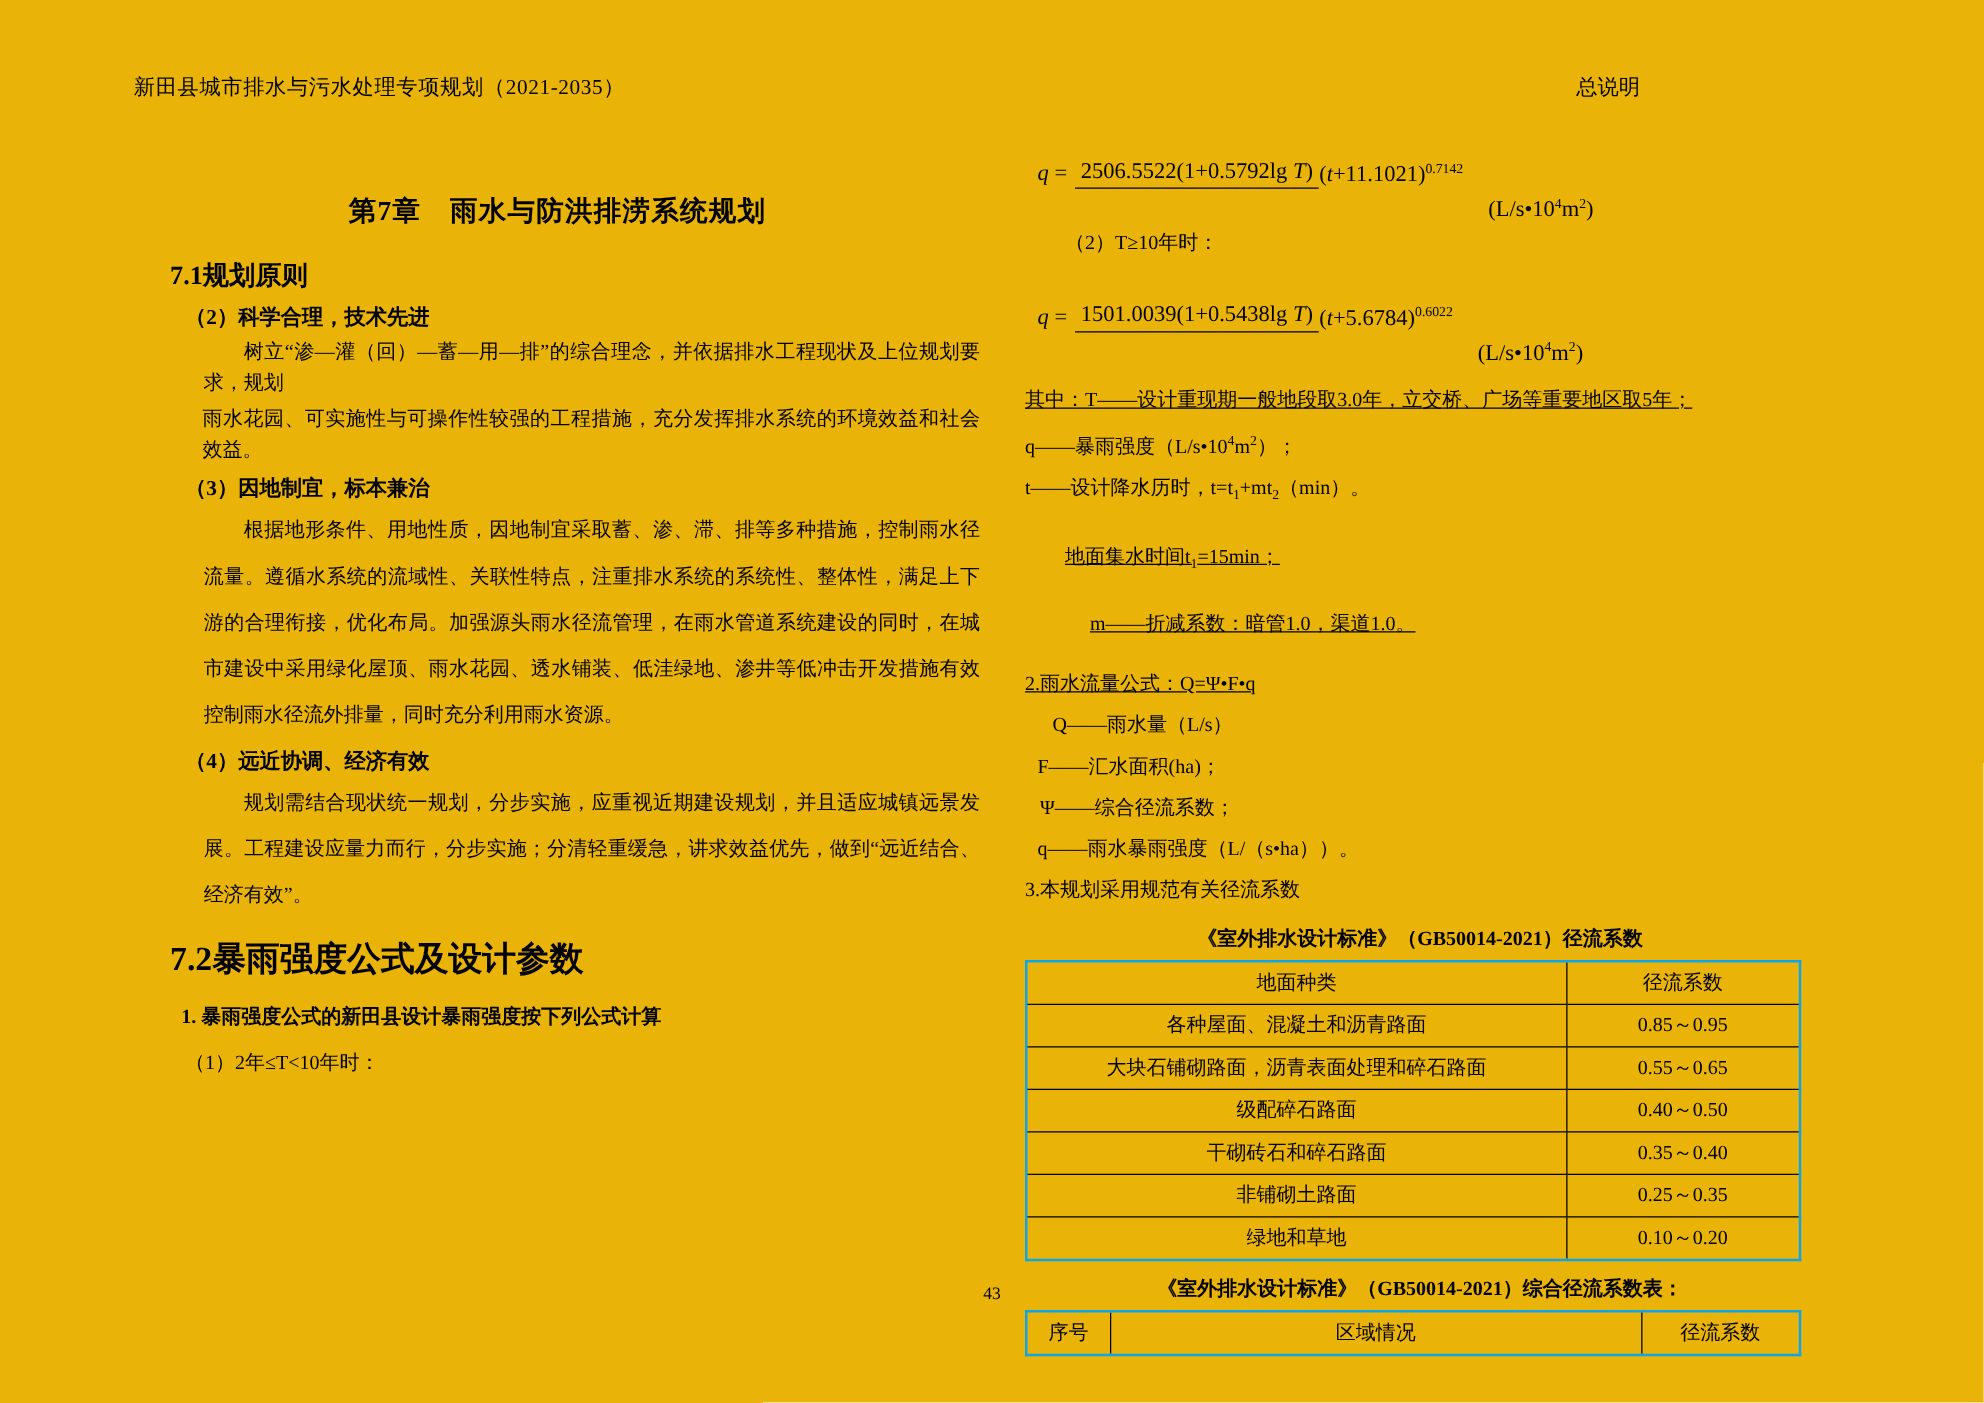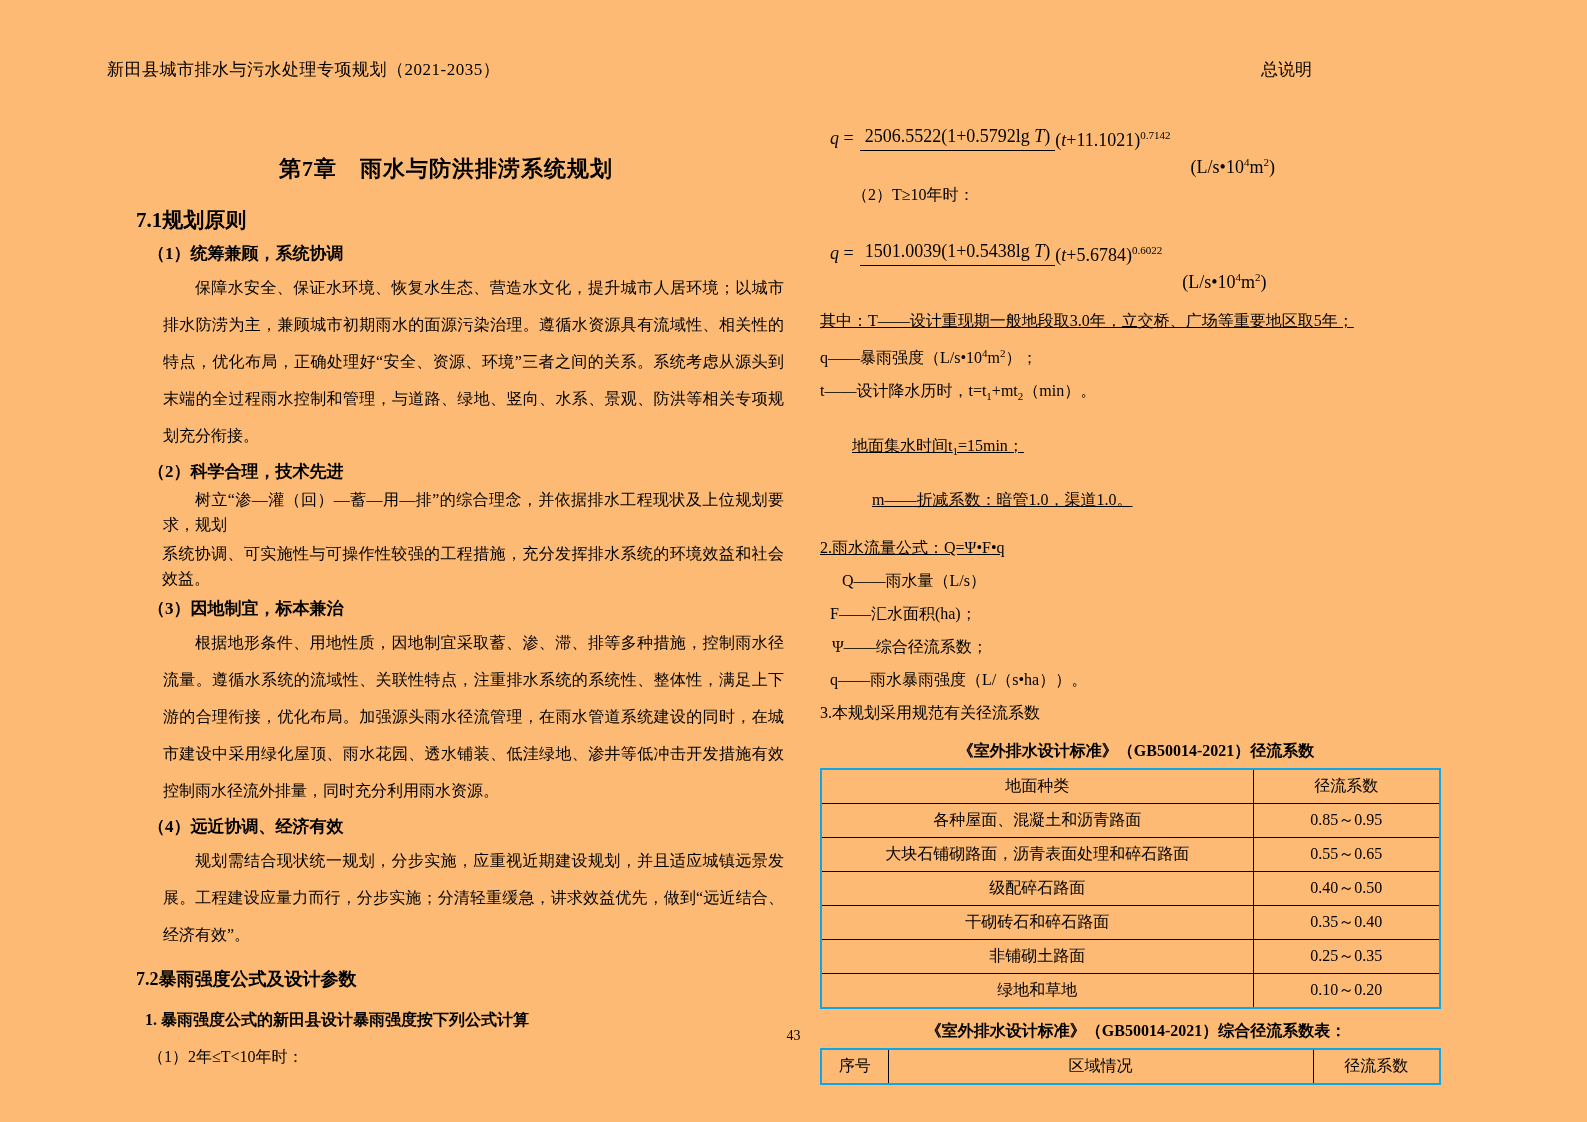--- a/index.html
+++ b/index.html
@@ -1,33 +1,33 @@
 <!DOCTYPE html>
 <html><head>
 <meta charset="utf-8">
 <style>
   html,body{margin:0;padding:0;background:#ffffff;}
   .page{
     position:relative;
     width:1587px;height:1122px;
-    background:#fdba74;
+    background:#eab308;
     color:#000;
     font-family:"Liberation Serif","DejaVu Serif",serif;
     overflow:hidden;
   }
   
   .hdr-left{position:absolute;left:107px;top:58px;font-size:17px;letter-spacing:.5px;}
   .hdr-right{position:absolute;right:275px;top:58px;font-size:17px;}
   
   .col-left{position:absolute;left:100px;top:140px;width:692px;}
   .col-right{position:absolute;left:820px;top:96px;width:632px;}
   
   .chapter-title{font-size:22px;font-weight:bold;text-align:center;margin:14px 0 22px 0;letter-spacing:1px;}
   .h71{font-size:21px;font-weight:bold;margin:0 0 8px 36px;}
-  .h72{font-size:18px;font-weight:bold;margin:14px 0 12px 36px;}
+  .h72{font-size:27px;font-weight:bold;margin:14px 0 12px 36px;}
   .item-label{font-size:17px;font-weight:bold;margin:6px 0 4px 48px;}
   .para{font-size:16px;line-height:37px;text-align:justify;margin:0 8px 0 63px;text-indent:2em;}
   .para.tight{line-height:25px;margin-top:4px;margin-bottom:4px;}
   .para.no-indent{text-indent:0;margin-left:62px;}
   .intro-line{font-size:16px;margin:10px 0 0 45px;line-height:33px;font-weight:bold;}
   .case-line{font-size:16px;margin:4px 0 0 48px;line-height:33px;}
   
   .formula{display:flex;align-items:center;font-size:18px;margin:6px 0 4px 10px;height:72px;}
   .formula i{font-family:"Liberation Serif",serif;}
   .frac{display:inline-flex;flex-direction:row;text-align:center;margin:0 6px;}
@@ -53,29 +53,25 @@
 
 <div class="page">
 
   <div class="hdr-left">新田县城市排水与污水处理专项规划（2021-2035）</div>
   <div class="hdr-right">总说明</div>
 
   <div class="col-left">
     <div class="chapter-title">第7章　雨水与防洪排涝系统规划</div>
     <div class="h71">7.1规划原则</div>
 
-    <div>
-      <div class="item-label">（1）统筹兼顾，系统协调</div>
-      <p class="para">保障水安全、保证水环境、恢复水生态、营造水文化，提升城市人居环境；以城市排水防涝为主，兼顾城市初期雨水的面源污染治理。遵循水资源具有流域性、相关性的特点，优化布局，正确处理好“安全、资源、环境”三者之间的关系。系统考虑从源头到末端的全过程雨水控制和管理，与道路、绿地、竖向、水系、景观、防洪等相关专项规划充分衔接。</p>
-    </div>
 
     <div>
       <div class="item-label">（2）科学合理，技术先进</div>
       <p class="para tight">树立“渗—灌（回）—蓄—用—排”的综合理念，并依据排水工程现状及上位规划要求，规划</p>
-      <p class="para tight no-indent">系统协调、可实施性与可操作性较强的工程措施，充分发挥排水系统的环境效益和社会效益。</p>
+      <p class="para tight no-indent">雨水花园、可实施性与可操作性较强的工程措施，充分发挥排水系统的环境效益和社会效益。</p>
     </div>
 
     <div>
       <div class="item-label">（3）因地制宜，标本兼治</div>
       <p class="para">根据地形条件、用地性质，因地制宜采取蓄、渗、滞、排等多种措施，控制雨水径流量。遵循水系统的流域性、关联性特点，注重排水系统的系统性、整体性，满足上下游的合理衔接，优化布局。加强源头雨水径流管理，在雨水管道系统建设的同时，在城市建设中采用绿化屋顶、雨水花园、透水铺装、低洼绿地、渗井等低冲击开发措施有效控制雨水径流外排量，同时充分利用雨水资源。</p>
     </div>
 
     <div>
       <div class="item-label">（4）远近协调、经济有效</div>
       <p class="para">规划需结合现状统一规划，分步实施，应重视近期建设规划，并且适应城镇远景发展。工程建设应量力而行，分步实施；分清轻重缓急，讲求效益优先，做到“远近结合、经济有效”。</p>

